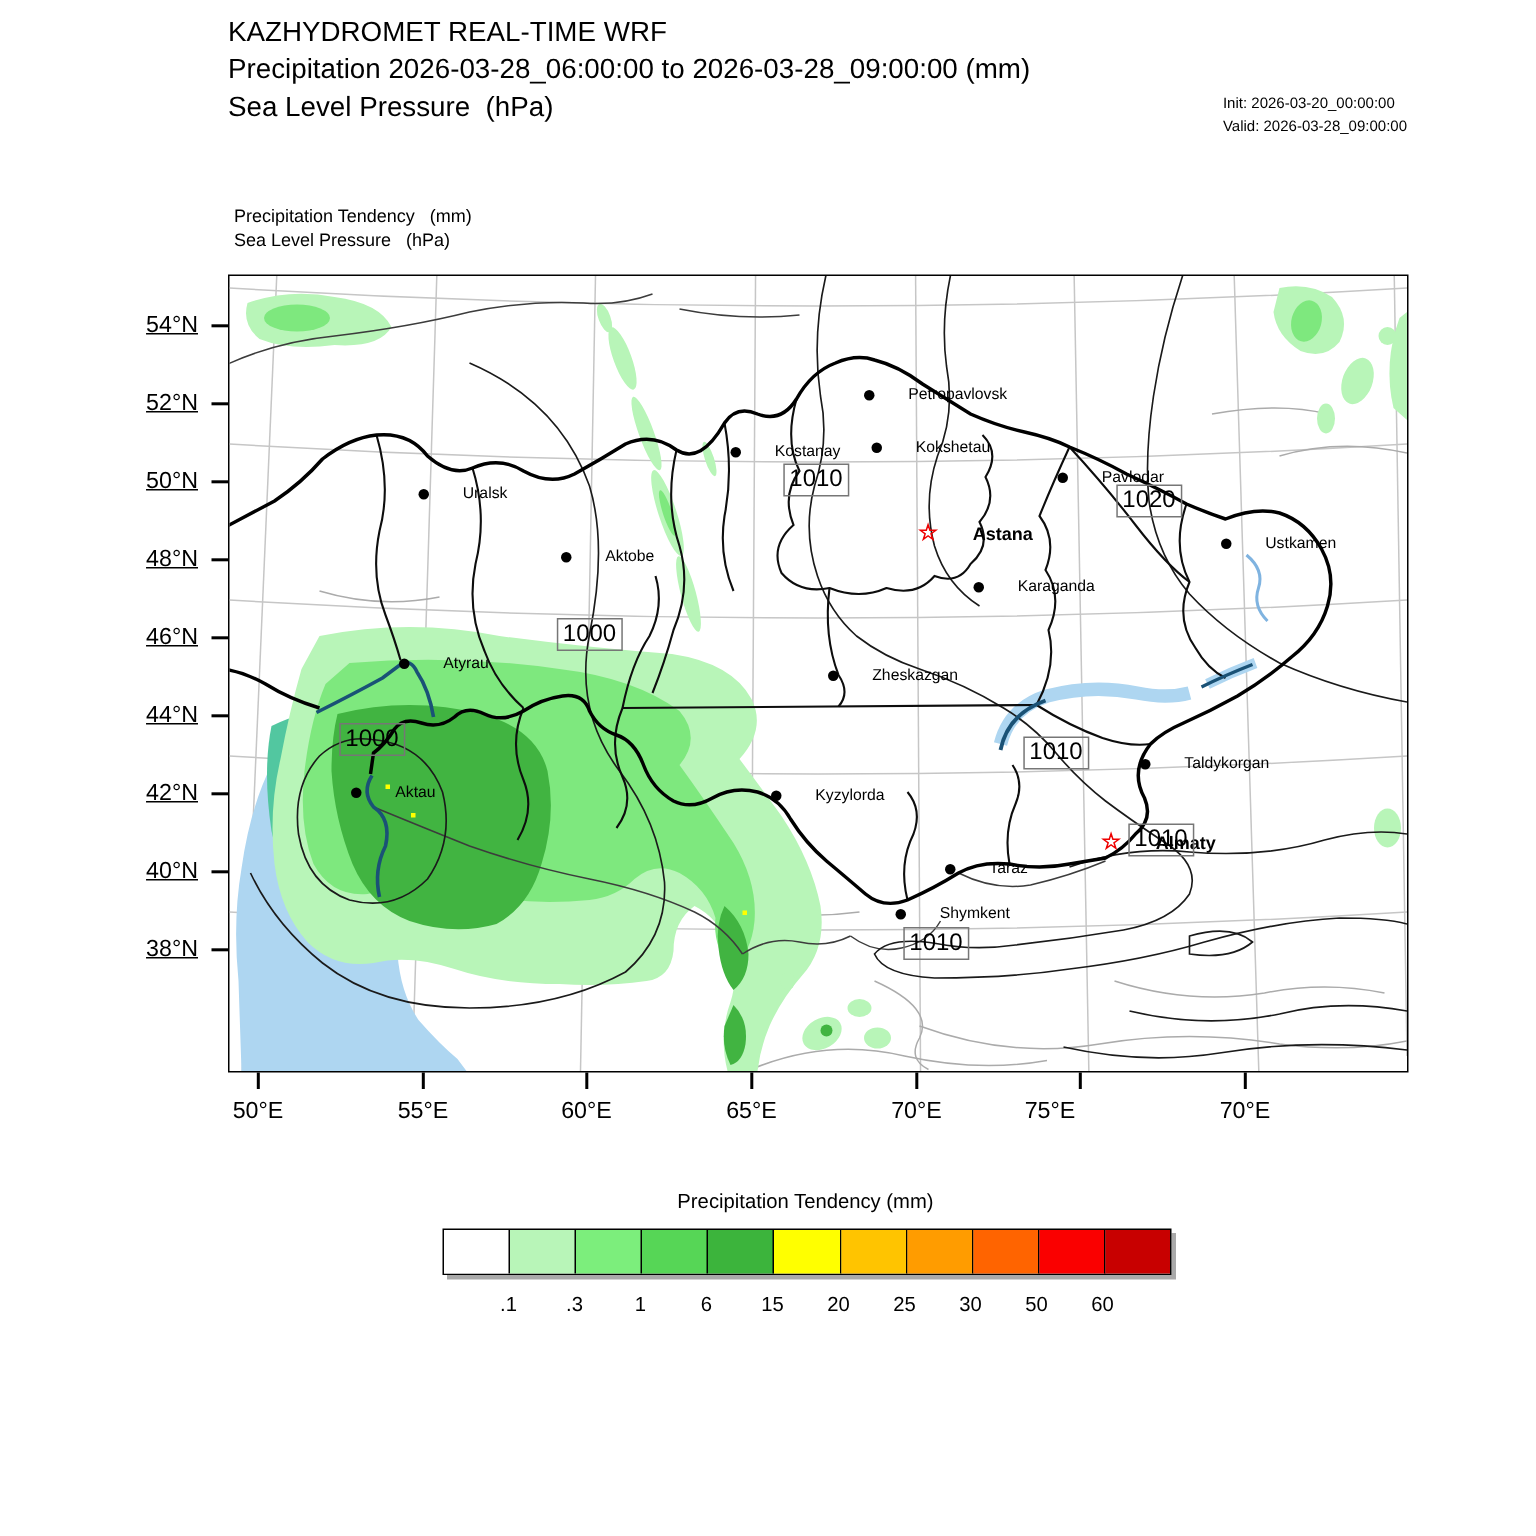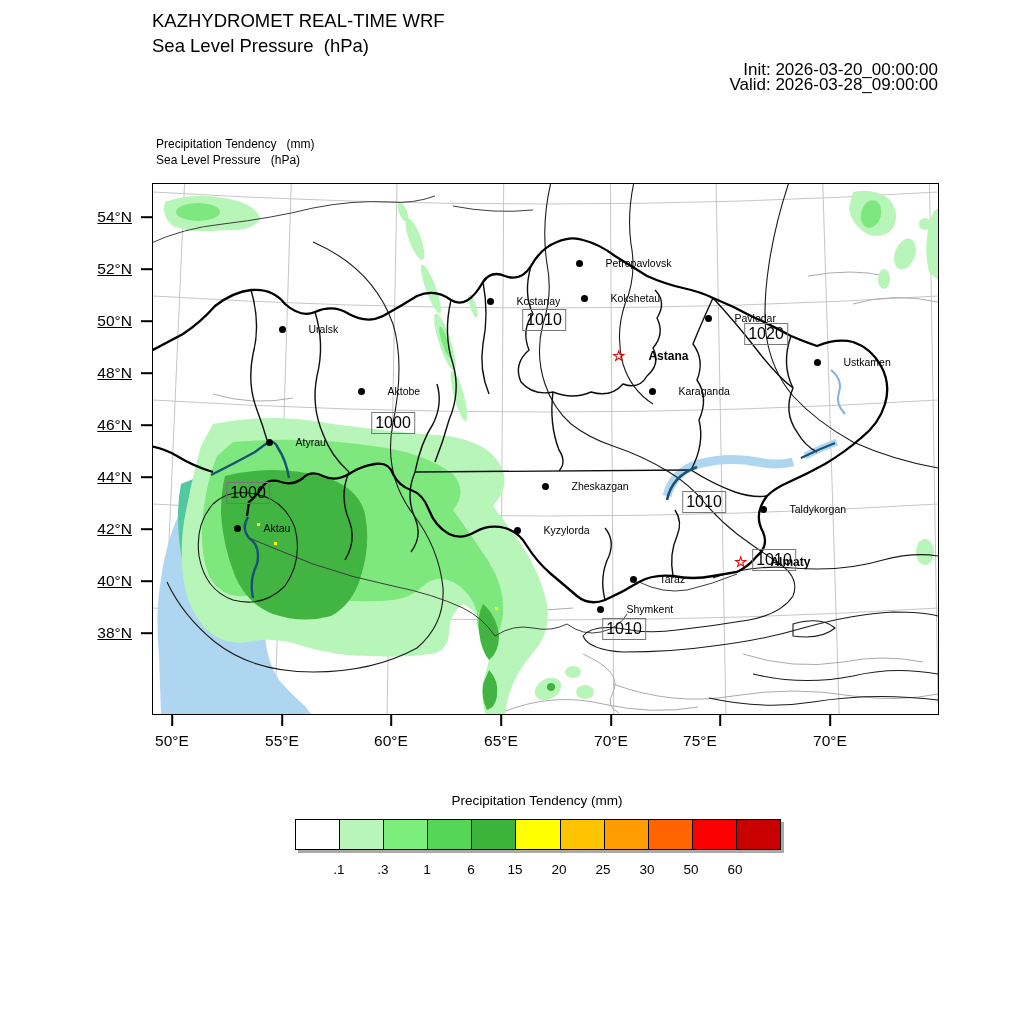--- a/index.html
+++ b/index.html
@@ -1,20 +1,20 @@
 <!DOCTYPE html>
 <html><head>
 <meta charset="utf-8">
 <style>
   html,body{margin:0;padding:0;background:#fff;}
   body{width:1024px;height:1024px;position:relative;font-family:"Liberation Sans",sans-serif;color:#000;overflow:hidden;}
   .pre{white-space:pre;}
   
   #title-block{position:absolute;left:152px;top:8px;font-size:18.5px;line-height:25px;}
-  #initvalid-block{position:absolute;right:86px;top:62px;font-size:17px;line-height:15px;text-align:right;}
+  #initvalid-block{position:absolute;right:86px;top:62px;font-size:10px;line-height:15px;}
   #legend-block{position:absolute;left:156px;top:136px;font-size:12px;line-height:16px;}
   
   #map-frame{position:absolute;left:152px;top:183px;width:785px;height:530px;border:1.6px solid #000;box-sizing:content-box;}
   #map-svg{position:absolute;left:0;top:0;width:785px;height:530px;}
   #map-overlay{position:absolute;left:0;top:0;width:785px;height:530px;}
   .city{position:absolute;transform:translate(0,-50%);display:flex;align-items:center;pointer-events:none;gap:22px;}
   .city .dot{width:7px;height:7px;background:#000;border-radius:50%;margin-left:-3.5px;flex:none;}
   .city .star{color:#ee0000;font-size:15px;line-height:10px;margin-left:-8px;flex:none;font-weight:bold;}
   .city .cname{font-size:10.5px;margin-left:1px;white-space:nowrap;}
   .city.capital .cname{font-size:12px;font-weight:bold;}
@@ -32,20 +32,21 @@
   #cbar .cell{flex:1;border-right:1px solid #000;}
   #cbar .cell:last-child{border-right:none;}
   #cbar-ticks{position:absolute;left:295px;top:862px;width:484px;height:20px;font-size:13.5px;}
   #cbar-ticks span{position:absolute;transform:translateX(-50%);}
 </style>
 </head>
 <body>
 
 <div id="title-block">
   <div class="pre">KAZHYDROMET REAL-TIME WRF</div>
+  <div class="pre">Precipitation 2026-03-28_06:00:00 to 2026-03-28_09:00:00 (mm)</div>
   <div class="pre">Sea Level Pressure  (hPa)</div>
 </div>
 <div id="initvalid-block">
   <div>Init: 2026-03-20_00:00:00</div>
   <div>Valid: 2026-03-28_09:00:00</div>
 </div>
 <div id="legend-block">
   <div class="pre">Precipitation Tendency   (mm)</div>
   <div class="pre">Sea Level Pressure   (hPa)</div>
 </div>
@@ -210,33 +211,33 @@
         <span class="cname">Pavlodar</span>
       </div>
       <div class="city capital" style="left: 467px; top: 172px;">
         <span class="star">☆</span>
         <span class="cname">Astana</span>
       </div>
       <div class="city" style="left: 664px; top: 178px;">
         <span class="dot"></span>
         <span class="cname">Ustkamen</span>
       </div>
-      <div class="city" style="left: 208px; top: 187px; margin-top: 20px;">
+      <div class="city" style="left: 224px; top: 187px;">
         <span class="dot"></span>
         <span class="cname">Aktobe</span>
       </div>
       <div class="city" style="left: 499px; top: 207px;">
         <span class="dot"></span>
         <span class="cname">Karaganda</span>
       </div>
       <div class="city" style="left: 116px; top: 258px;">
         <span class="dot"></span>
         <span class="cname">Atyrau</span>
       </div>
-      <div class="city" style="left: 392px; top: 266px; margin-top: 36px;">
+      <div class="city" style="left: 402px; top: 266px;">
         <span class="dot"></span>
         <span class="cname">Zheskazgan</span>
       </div>
       <div class="city" style="left: 84px; top: 344px;">
         <span class="dot"></span>
         <span class="cname">Aktau</span>
       </div>
       <div class="city" style="left: 364px; top: 346px;">
         <span class="dot"></span>
         <span class="cname">Kyzylorda</span>

